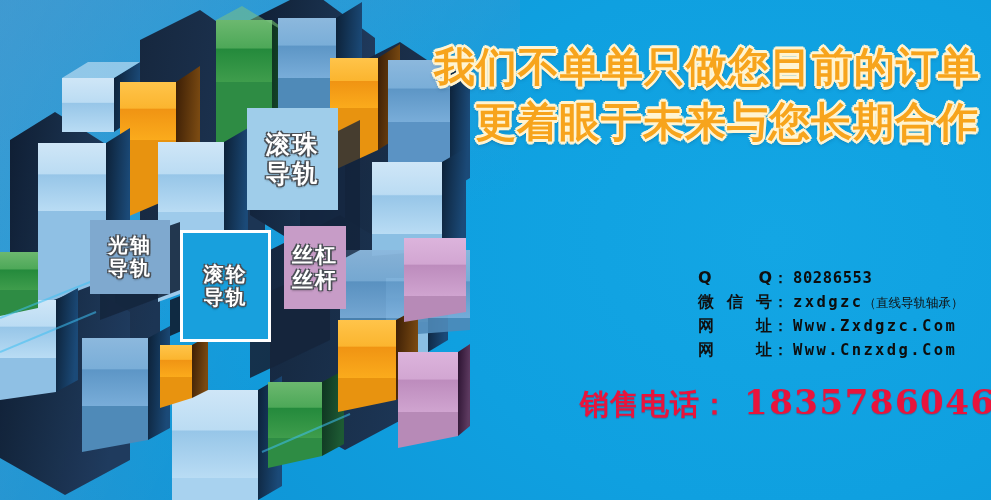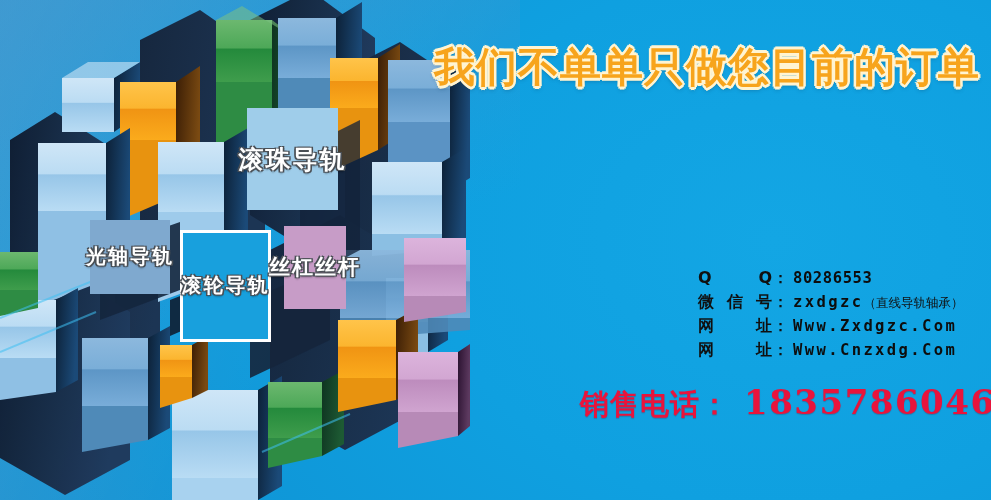--- a/index.html
+++ b/index.html
@@ -28,21 +28,21 @@
     pointer-events:none;
   }
 
   
   #art{position:absolute;left:0;top:0;width:470px;height:500px;overflow:hidden;}
   #art svg{display:block;}
 
   
   .labelcube{
     position:absolute;
-    display:flex;flex-direction:row;
+    display:flex;flex-direction:column;
     align-items:center;justify-content:center;
     text-align:center;
     font-family:"DejaVu Sans","Liberation Sans",sans-serif;
     font-weight:bold;
     color:#ffffff;
     letter-spacing:2px;
     line-height:1.16;
     text-shadow:
       -1.4px -1.4px 0 #4a4f55, 1.4px -1.4px 0 #4a4f55,
       -1.4px  1.4px 0 #4a4f55, 1.4px  1.4px 0 #4a4f55,
@@ -337,20 +337,21 @@
   </div>
 
   <div class="labelcube" style="left:284px;top:226px;width:62px;height:83px;background:#c79cc7;font-size:21px;">
     <span class="lc-line">丝杠</span>
     <span class="lc-line">丝杆</span>
   </div>
 
   <div id="right">
 
     <div class="headline" id="headline1">我们不单单只做您目前的订单</div>
+    <div class="headline" id="headline2">更着眼于未来与您长期合作</div>
 
 
     <div id="contact">
 
       <div class="crow">
         <span class="clabel">
           <span class="ch">Q</span>
           <span class="ch">Q</span>
         </span>
         <span class="colon">：</span>

